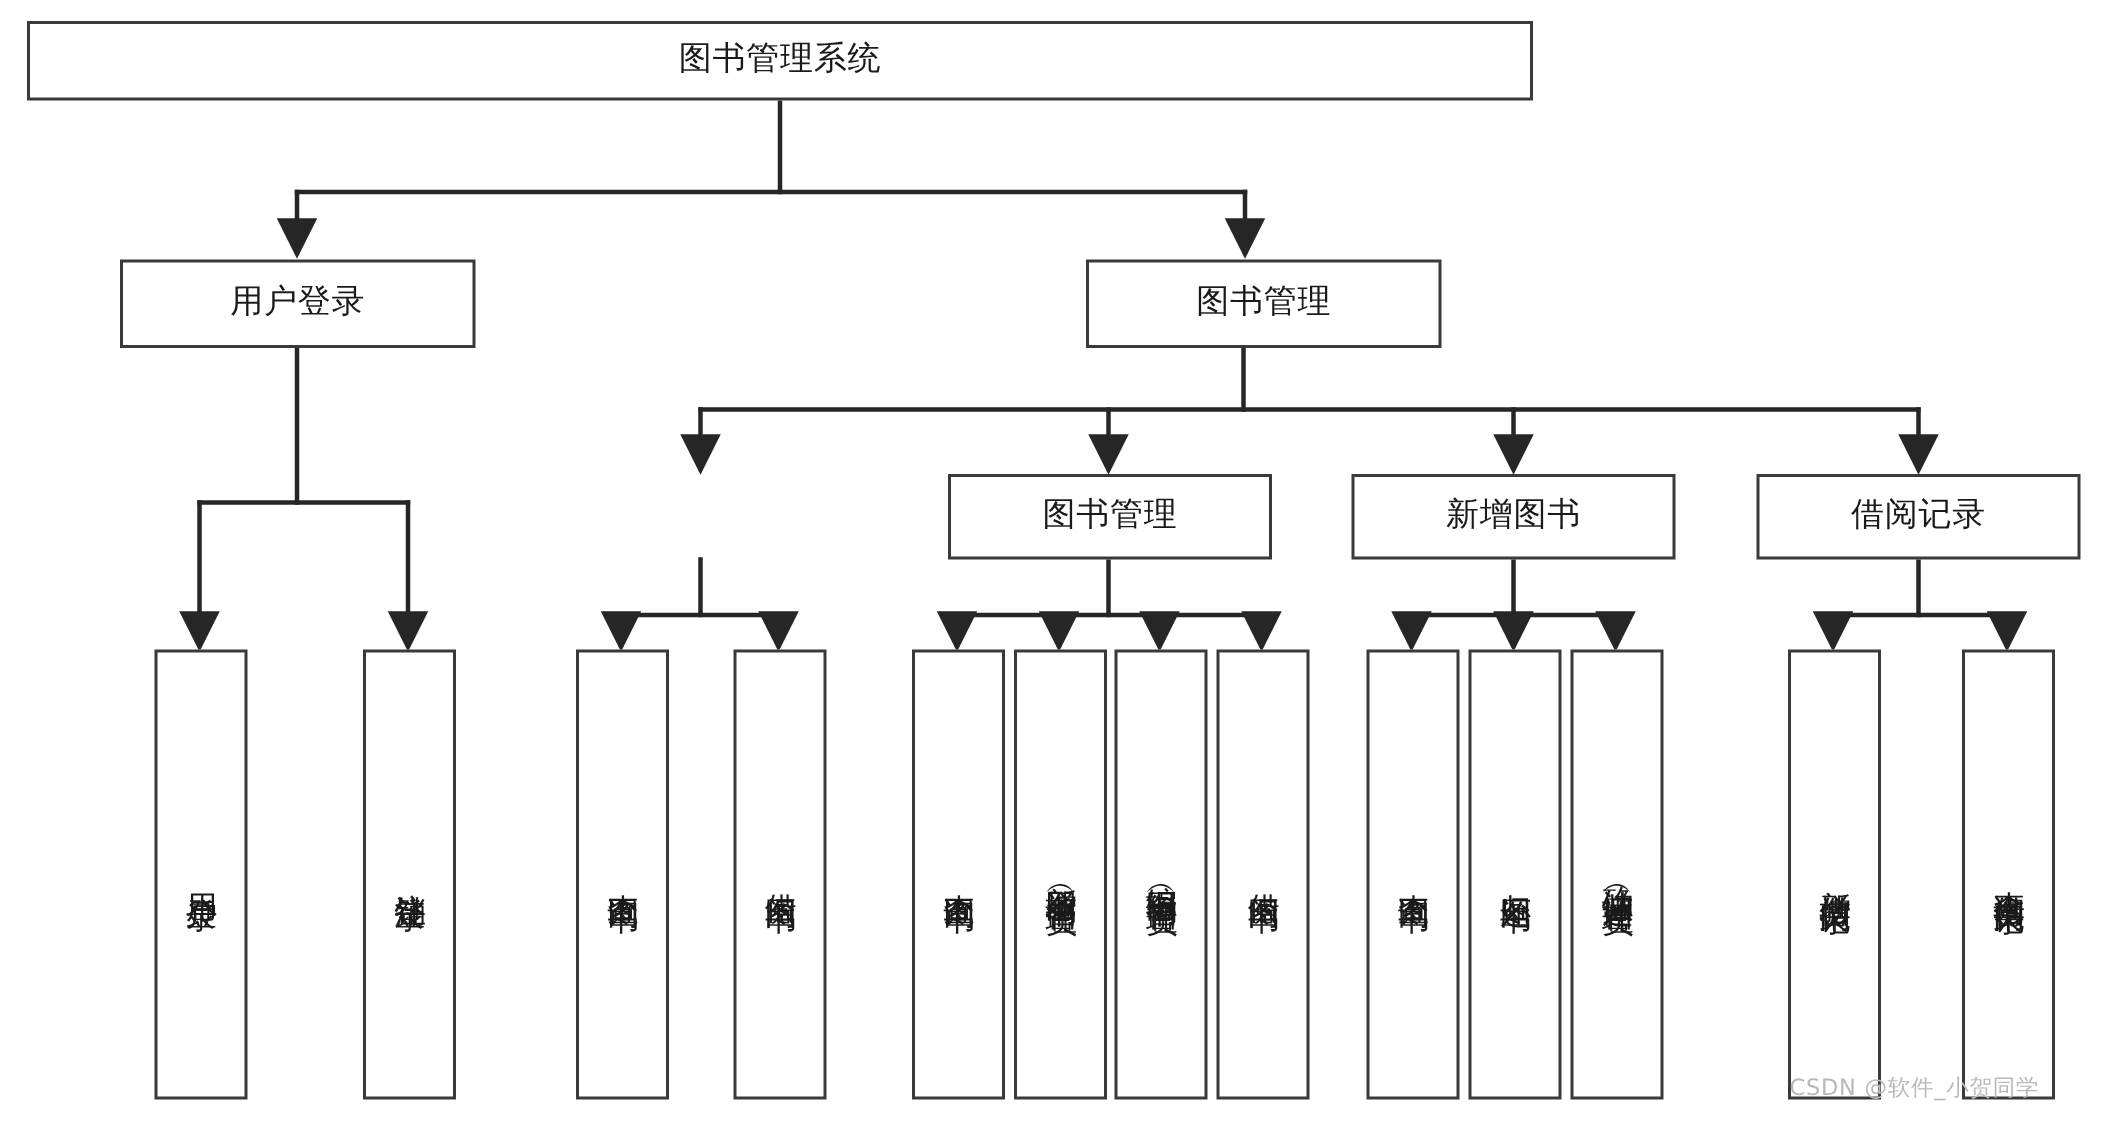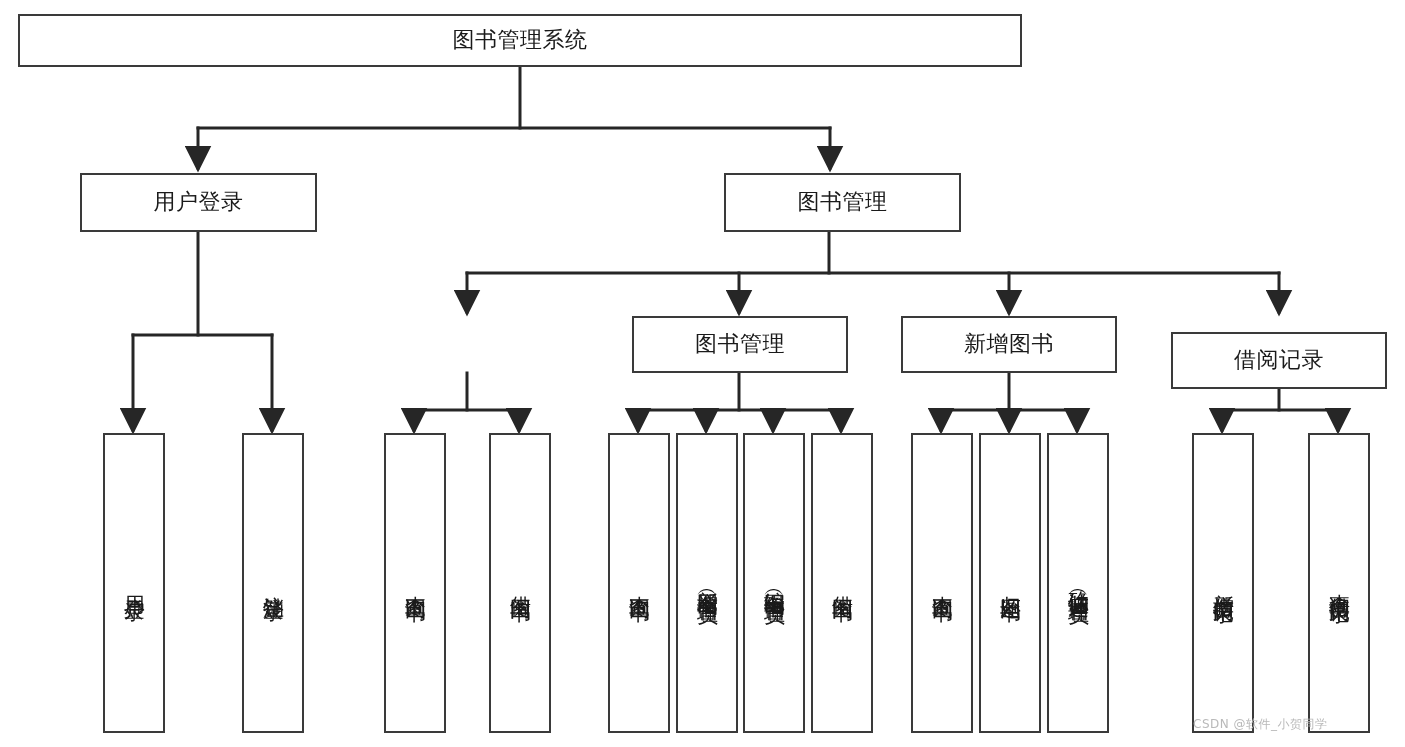--- a/index.html
+++ b/index.html
@@ -50,21 +50,21 @@
     text-orientation: upright;
     font-size: 21px;
     line-height: 1.28;
     letter-spacing: 2px;
     white-space: nowrap;
     transform: rotate(0deg);
   }
   .watermark {
     position: absolute;
     color: #b9b9b9;
-    font-size: 12px;
+    font-size: 15px;
     letter-spacing: 0.5px;
     white-space: nowrap;
     pointer-events: none;
   }
 </style>
 </head>
 <body>
 
 <div id="diagram-root">
 
@@ -132,21 +132,21 @@
 
 
   <div class="node node-h" style="left:632px; top:316px; width:216px; height:57px;">
     <span class="node-label">图书管理</span>
   </div>
 
   <div class="node node-h" style="left:901px; top:316px; width:216px; height:57px;">
     <span class="node-label">新增图书</span>
   </div>
 
-  <div class="node node-h" style="left:1171px; top:316px; width:216px; height:57px;margin-top:16px;">
+  <div class="node node-h" style="left:1171px; top:316px; width:216px; height:57px;">
     <span class="node-label">借阅记录</span>
   </div>
 
   <div class="node node-v" style="left:103px; top:433px; width:62px; height:300px;">
     <span class="node-label">用户登录</span>
   </div>
 
   <div class="node node-v" style="left:242px; top:433px; width:62px; height:300px;">
     <span class="node-label">注销登录</span>
   </div>

